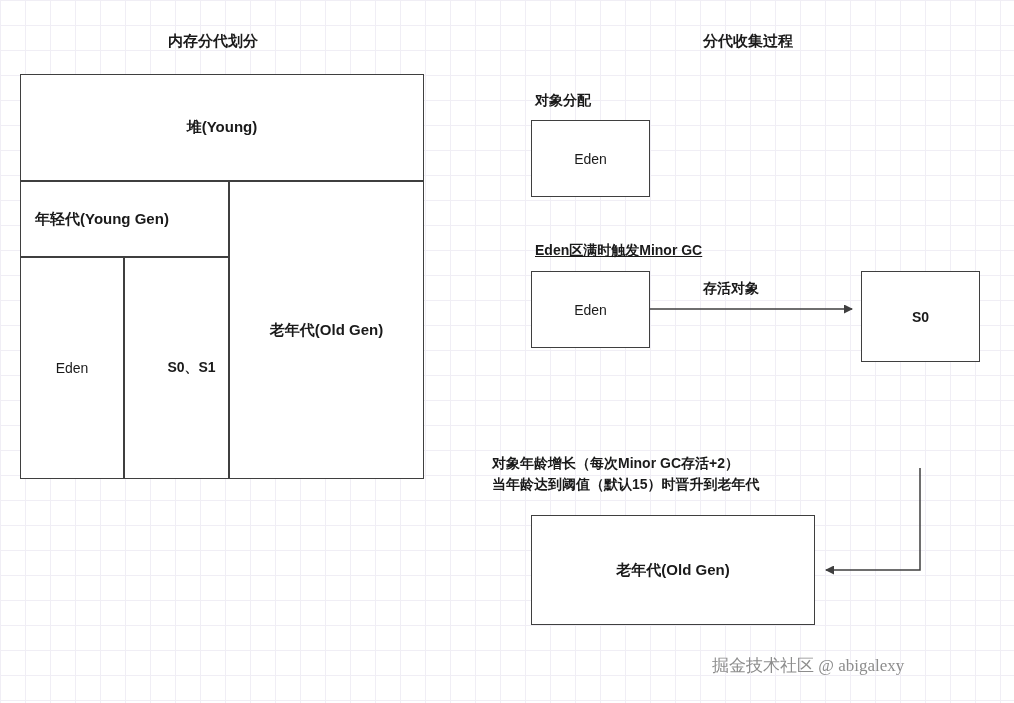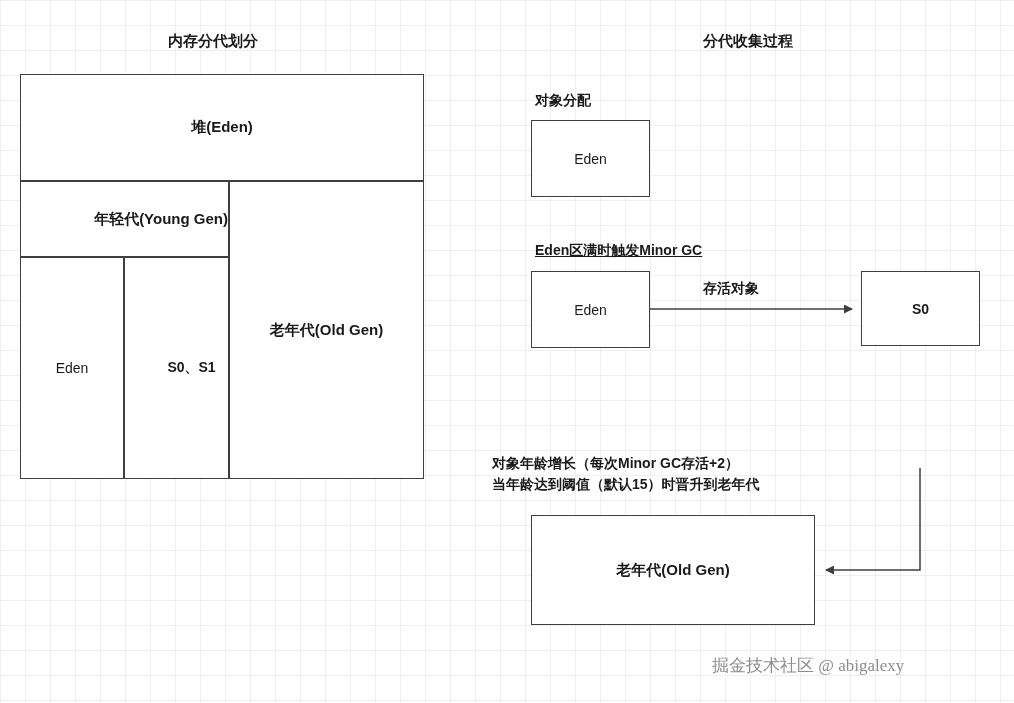--- a/index.html
+++ b/index.html
@@ -68,24 +68,24 @@
 <body>
 
 <div id="canvas">
 
   <div class="lbl title" style="left:168px; top:30px;">内存分代划分</div>
   <div class="lbl title" style="left:703px; top:30px;">分代收集过程</div>
 
   <div class="box" style="left:20px; top:74px; width:404px; height:405px;"></div>
 
   <div class="box" style="left:20px; top:74px; width:404px; height:107px;">
-    <span class="heap-label">堆(Eden)</span>
+    <span class="heap-label">堆(Young)</span>
   </div>
 
-  <div class="box" style="left:20px; top:181px; width:209px; height:76px; justify-content:flex-end; padding-left:14px;">
+  <div class="box" style="left:20px; top:181px; width:209px; height:76px; justify-content:flex-start; padding-left:14px;">
     <span class="sect-label">年轻代(Young Gen)</span>
   </div>
 
   <div class="box" style="left:229px; top:181px; width:195px; height:298px;">
     <span class="sect-label">老年代(Old Gen)</span>
   </div>
 
   <div class="box" style="left:20px; top:257px; width:104px; height:222px;">
     <span class="small-box-label">Eden</span>
   </div>
@@ -98,21 +98,21 @@
   <div class="box" style="left:531px; top:120px; width:119px; height:77px;">
     <span class="small-box-label">Eden</span>
   </div>
 
   <div class="lbl plain-label" style="left:535px; top:240px;text-decoration:underline;">Eden区满时触发Minor GC</div>
   <div class="box" style="left:531px; top:271px; width:119px; height:77px;">
     <span class="small-box-label">Eden</span>
   </div>
   <div class="lbl plain-label" style="left:703px; top:278px;">存活对象</div>
 
-  <div class="box" style="left:861px; top:271px; width:119px; height:75px;">
+  <div class="box" style="left:861px; top:271px; width:119px; height:91px;">
     <span class="plain-label">S0</span>
   </div>
 
 
   <div class="lbl plain-label" style="left:492px; top:453px;">对象年龄增长（每次Minor GC存活+2）</div>
   <div class="lbl plain-label" style="left:492px; top:474px;">当年龄达到阈值（默认15）时晋升到老年代</div>
 
   <div class="box" style="left:531px; top:515px; width:284px; height:110px;">
     <span class="sect-label">老年代(Old Gen)</span>
   </div>

